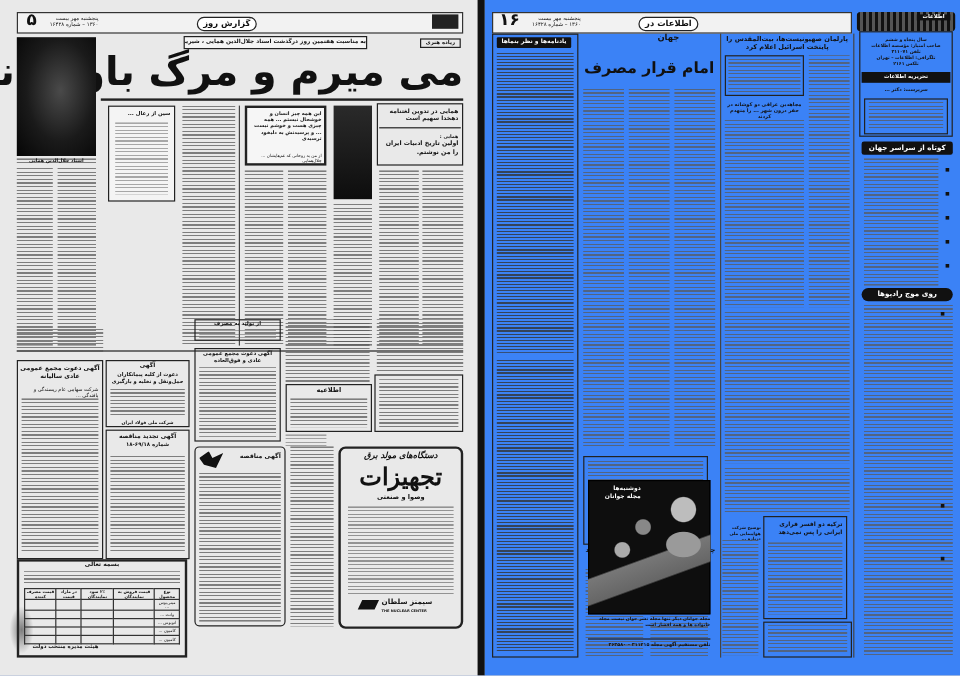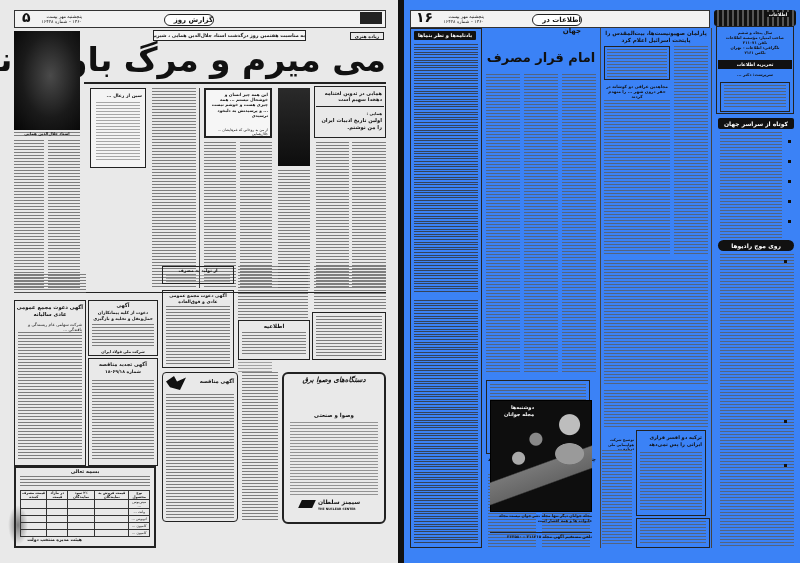--- a/index.html
+++ b/index.html
@@ -14,21 +14,21 @@
   .hr { position: absolute; background: #222; height: 1px; }
   .vr { position: absolute; background: #444; width: 1px; }
   
   .txt { position: absolute; overflow: hidden;
     background-image: repeating-linear-gradient(to bottom, #5a5a5a 0px, #5a5a5a 1px, transparent 1px, transparent 3px);
     opacity: .75; }
   .txt.dense { background-image: repeating-linear-gradient(to bottom, #333 0px, #333 1px, transparent 1px, transparent 2.6px); opacity:.8;}
   .txt.light { opacity: .5; }
   .fa { direction: rtl; font-family: "DejaVu Sans", sans-serif; }
   .masthead { position:absolute; top:10px; height:18px; border:1px solid #333; background:#f2f2f2; }
-  .pill { position:absolute; border:1px solid #222; border-radius: 8px; background:#fff; font-size:7px; font-weight:bold; line-height:11px; }
+  .pill { position:absolute; border:1px solid #222; border-radius: 8px; background:#fff; font-size:7px; font-weight:bold; text-align:center; line-height:11px; }
   .pagenum { position:absolute; font-size:14px; font-weight:bold; }
   .datebox { position:absolute; font-size:4.5px; line-height:5px; text-align:right; }
   .headline-big { position:absolute; font-weight:900; font-size:33px; line-height:36px; letter-spacing:-1px; text-align:right; white-space:nowrap; }
   .photo { position:absolute; background: radial-gradient(ellipse at 55% 45%, #4a4a4a 0%, #1a1a1a 55%, #050505 100%); }
   .small-h { position:absolute; font-size:6px; font-weight:bold; text-align:right; line-height:7px; }
   .ad-title { position:absolute; font-weight:bold; text-align:center; }
   .blackbar { position:absolute; background:#111; color:#fff; font-weight:bold; text-align:center; border-radius:10px; }
   table.ratetable { position:absolute; border-collapse:collapse; font-size:3.5px; }
   table.ratetable td, table.ratetable th { border:1px solid #333; height:7px; padding:0 1px; text-align:center; }
   .bullet { position:absolute; width:3px; height:3px; background:#111; }
@@ -119,21 +119,22 @@
   <div class="txt" style="left:314px; top:266px; width:72px; height:44px;"></div>
   <div class="box" style="left:312px; top:312px; width:74px; height:48px;"></div>
   <div class="txt" style="left:316px; top:316px; width:66px; height:40px;"></div>
 
   <div class="box" style="left:162px; top:372px; width:76px; height:150px; border-radius:4px;"></div>
   <div class="abs" style="left:166px; top:376px; width:20px; height:14px; background:#111; clip-path: polygon(0 40%, 40% 0, 55% 40%, 100% 10%, 70% 100%, 20% 80%);"></div>
   <div class="ad-title fa" style="left:190px; top:378px; width:44px; font-size:5.2px; text-align:right;">آگهی مناقصه</div>
   <div class="txt" style="left:166px; top:394px; width:68px; height:124px;"></div>
 
   <div class="box" style="left:282px; top:372px; width:104px; height:152px; border-width:2px; border-radius:6px;"></div>
-  <div class="ad-title fa" style="left:284px; top:376px; width:100px; font-size:7px; font-style:italic;">دستگاه‌های وصوا برق</div>
+  <div class="ad-title fa" style="left:284px; top:376px; width:100px; font-size:7px; font-style:italic;">دستگاه‌های مولد برق</div>
+  <div class="ad-title fa" style="left:284px; top:386px; width:100px; font-size:20px; line-height:22px; font-family:'DejaVu Serif', serif;">تجهیزات</div>
   <div class="ad-title fa" style="left:284px; top:412px; width:100px; font-size:5.5px;">وصوا و صنعتی</div>
   <div class="txt" style="left:290px; top:422px; width:88px; height:74px; opacity:.6;"></div>
   <div class="abs" style="left:300px; top:500px; width:14px; height:8px; background:#111; transform:skewX(-25deg);"></div>
   <div class="ad-title fa" style="left:318px; top:498px; width:50px; font-size:6px; text-align:left;">سیمنز سلطان</div>
   <div class="ad-title" style="left:318px; top:507px; width:60px; font-size:3px; text-align:left;">THE NUCLEAR CENTER</div>
 
   <div class="txt" style="left:242px; top:372px; width:36px; height:150px;"></div>
 
   <div class="box" style="left:14px; top:466px; width:142px; height:82px; border-width:2px;"></div>
   <div class="ad-title fa" style="left:16px; top:468px; width:138px; font-size:5px;">بسمه تعالی</div>

